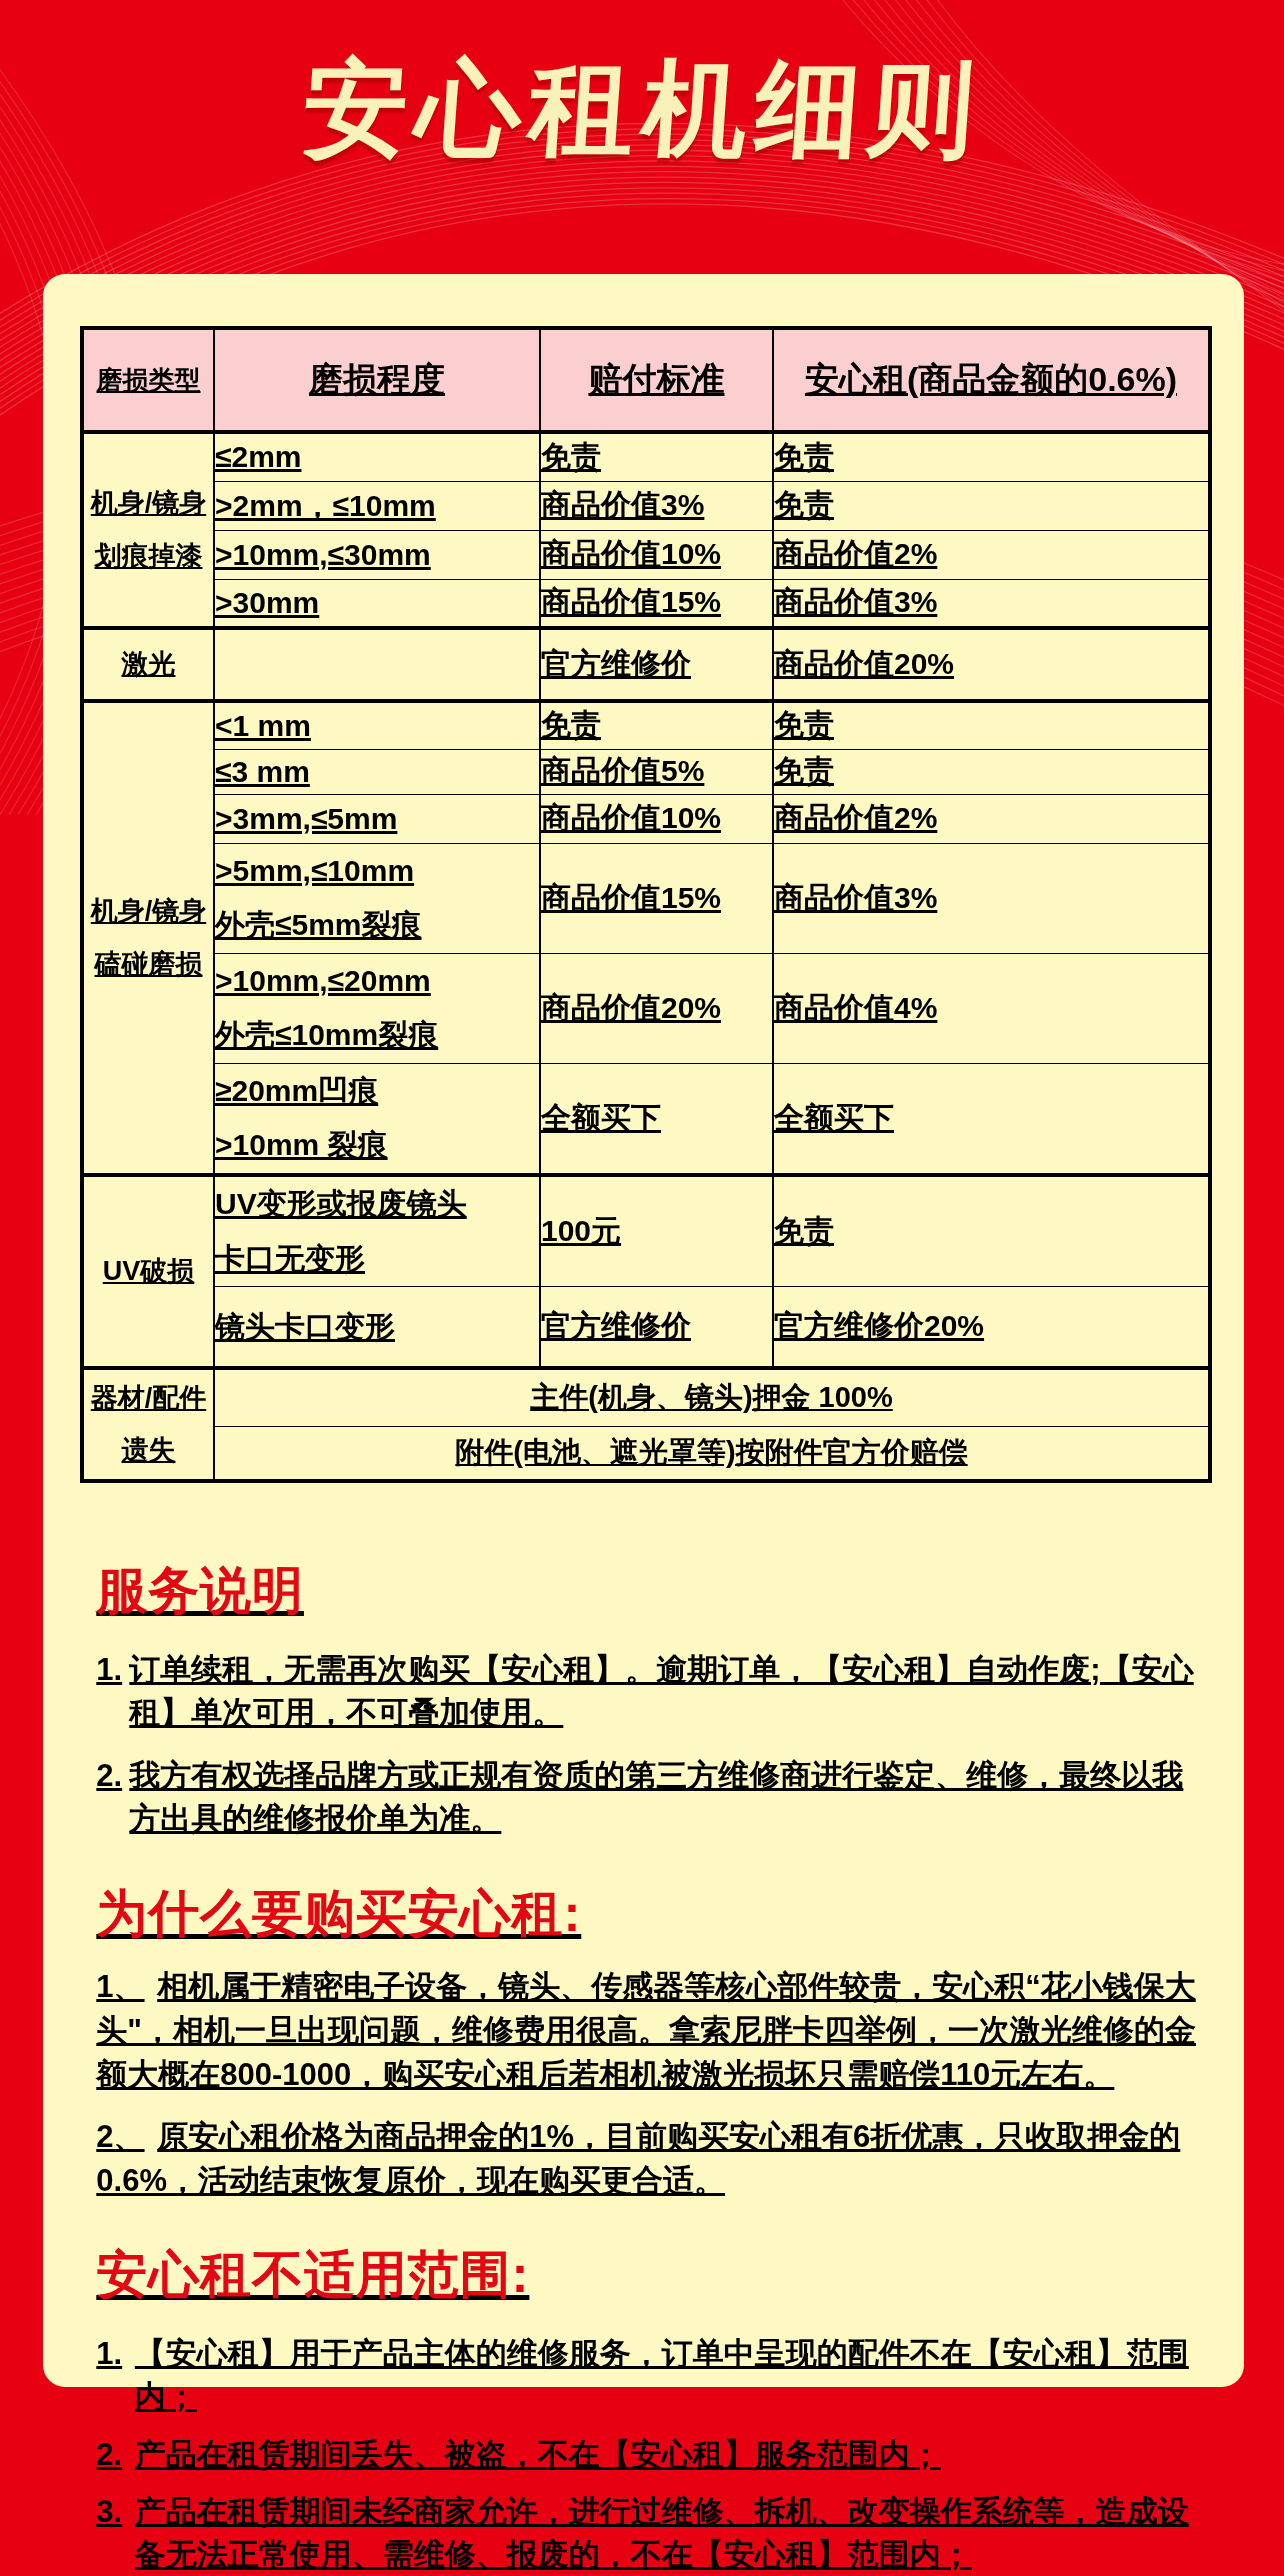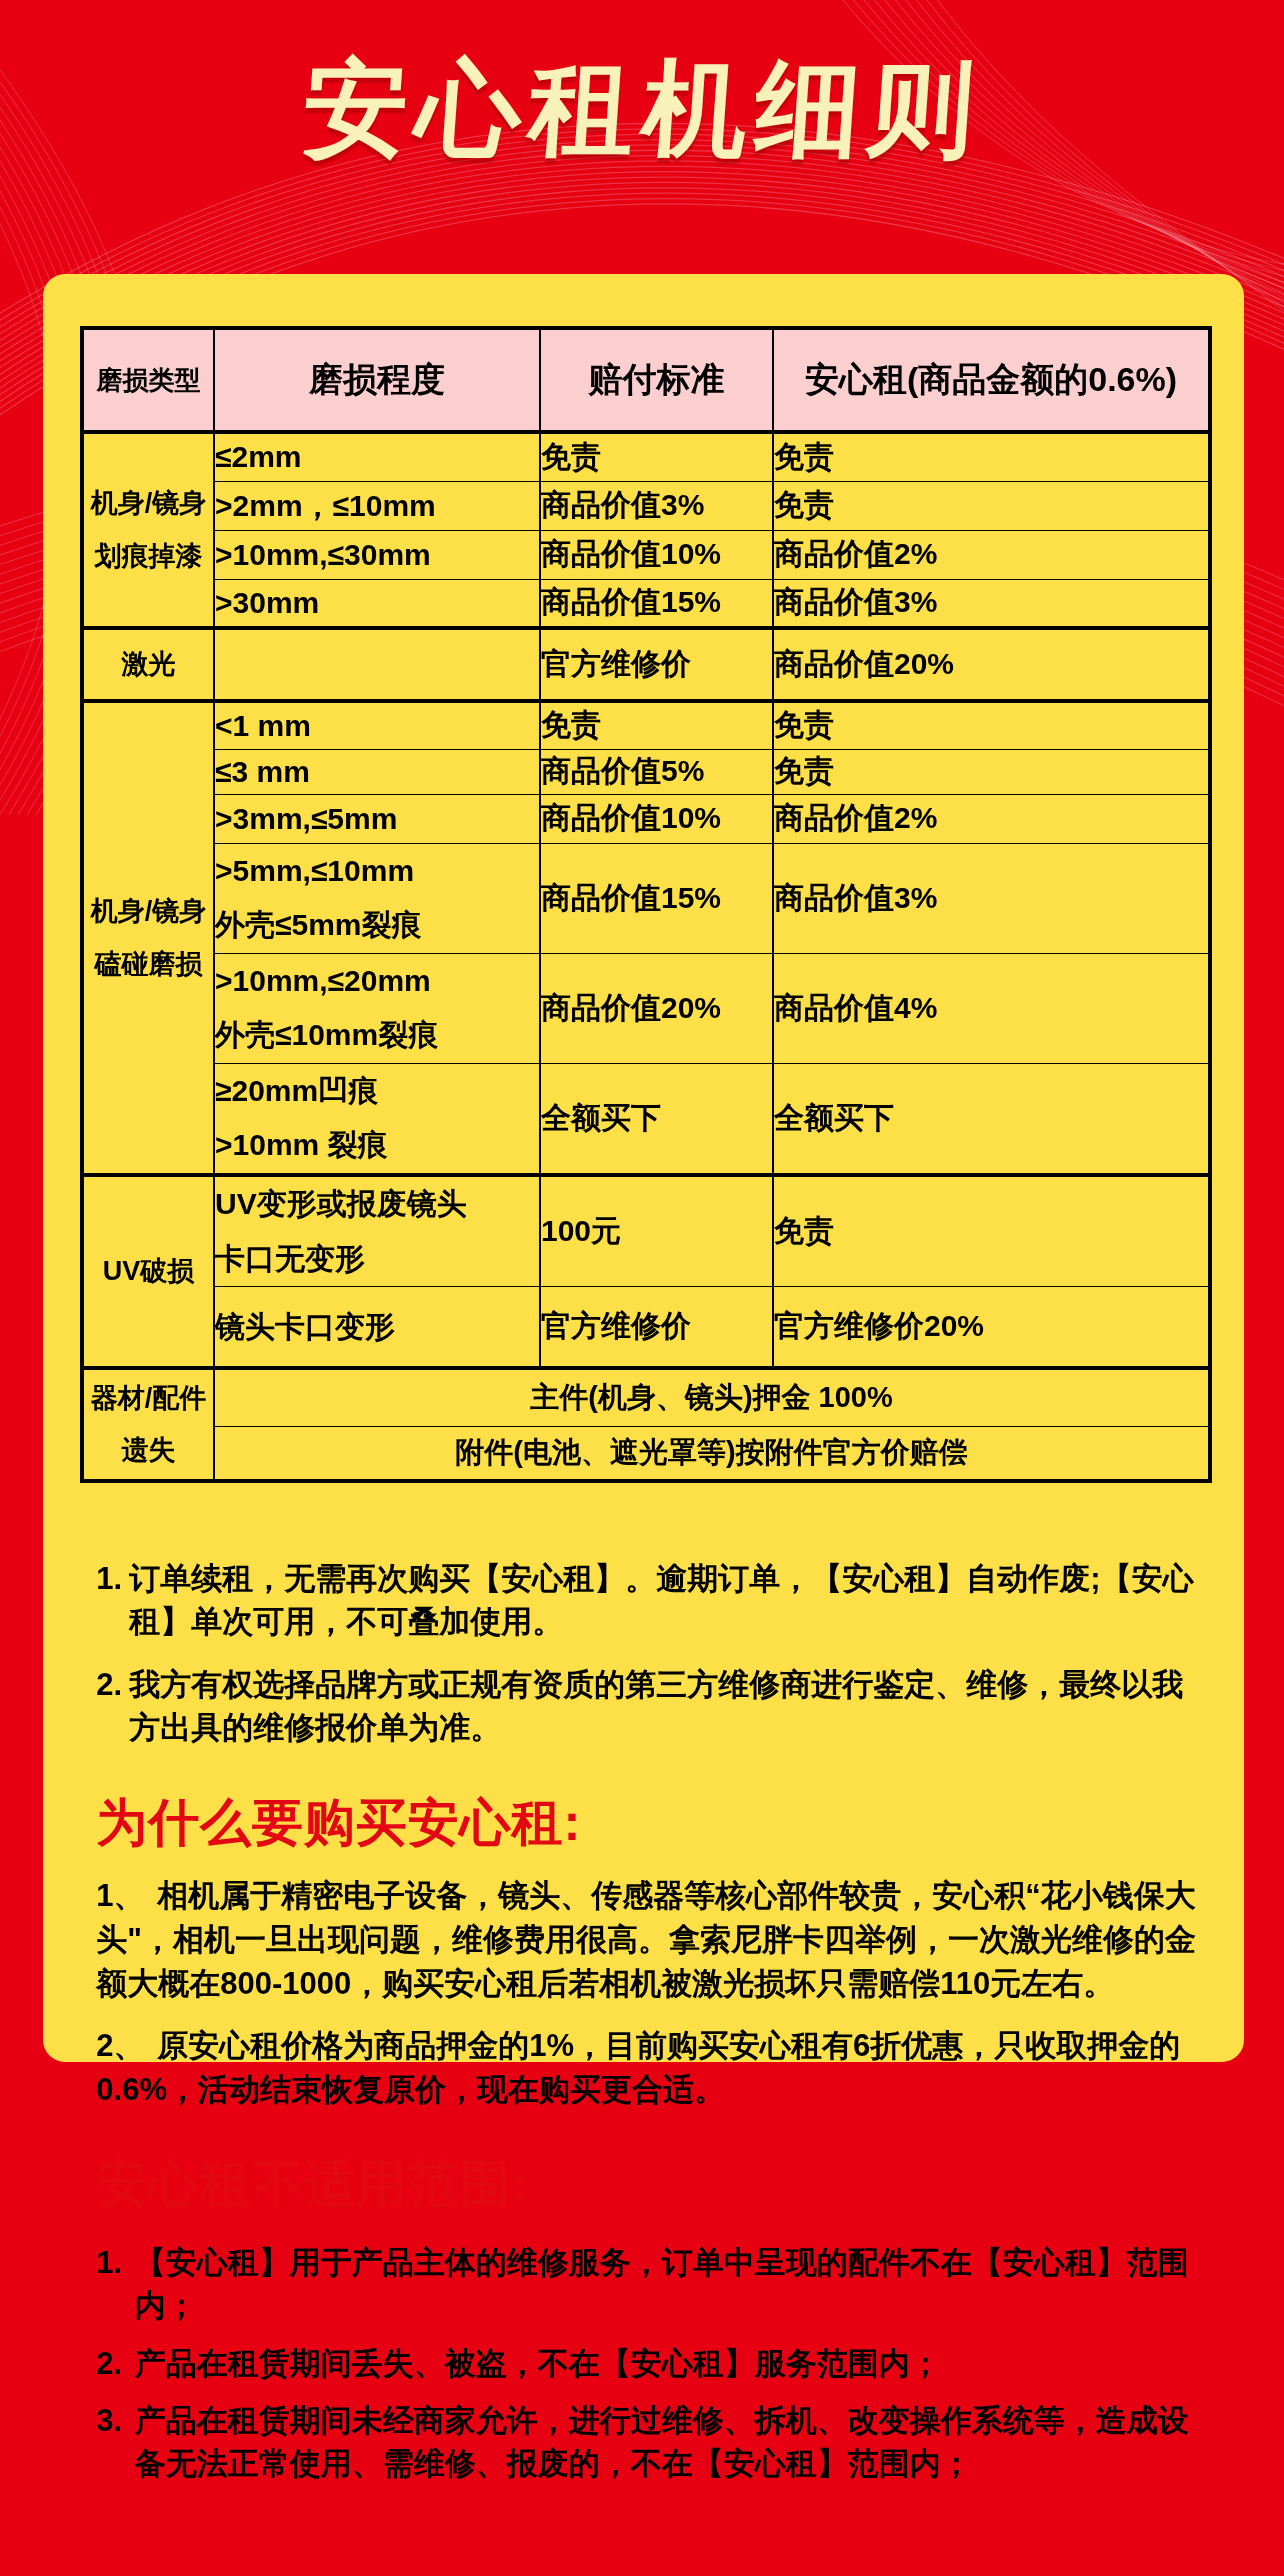--- a/index.html
+++ b/index.html
@@ -16,24 +16,25 @@
     position:absolute;left:0;top:40px;width:100%;
     text-align:center;z-index:2;
     font-size:105px;font-weight:900;letter-spacing:8.1px;
     color:#f8f1b9;
     transform:skewX(-4deg);
     text-shadow:0 5.4px 1.8px rgba(150,0,0,.45);
     white-space:nowrap;
   }
   .card{
     position:absolute;left:43px;top:274px;z-index:1;
-    width:1201px;height:1788px;
-    background:#fde047;border-radius:22px;
+    width:1201px;height:2113px;
+    background:#fef9c3;border-radius:22px;
     box-sizing:border-box;
     padding:52px 36px 0 37px;
+    text-decoration:underline;
   }
   
   table.pricing{
     border-collapse:collapse;
     table-layout:fixed;
     width:1127px;
     border:4.5px solid #000;
     color:#000;
   }
   table.pricing th, table.pricing td{
@@ -252,20 +253,21 @@
 遗失</td>
           <td class="wide" colspan="3">主件(机身、镜头)押金 100%</td>
         </tr>
         <tr class="h60">
           <td class="wide" colspan="3">附件(电池、遮光罩等)按附件官方价赔偿</td>
         </tr>
       </tbody>
     </table>
 
     <div class="section sec-service">
+      <h2>服务说明</h2>
       <div class="list">
         <div class="hitem">
           <span class="num">1.</span>
           <div class="txt">订单续租，无需再次购买【安心租】。逾期订单，【安心租】自动作废;【安心租】单次可用，不可叠加使用。</div>
         </div>
         <div class="hitem">
           <span class="num">2.</span>
           <div class="txt">我方有权选择品牌方或正规有资质的第三方维修商进行鉴定、维修，最终以我方出具的维修报价单为准。</div>
         </div>
       </div>

